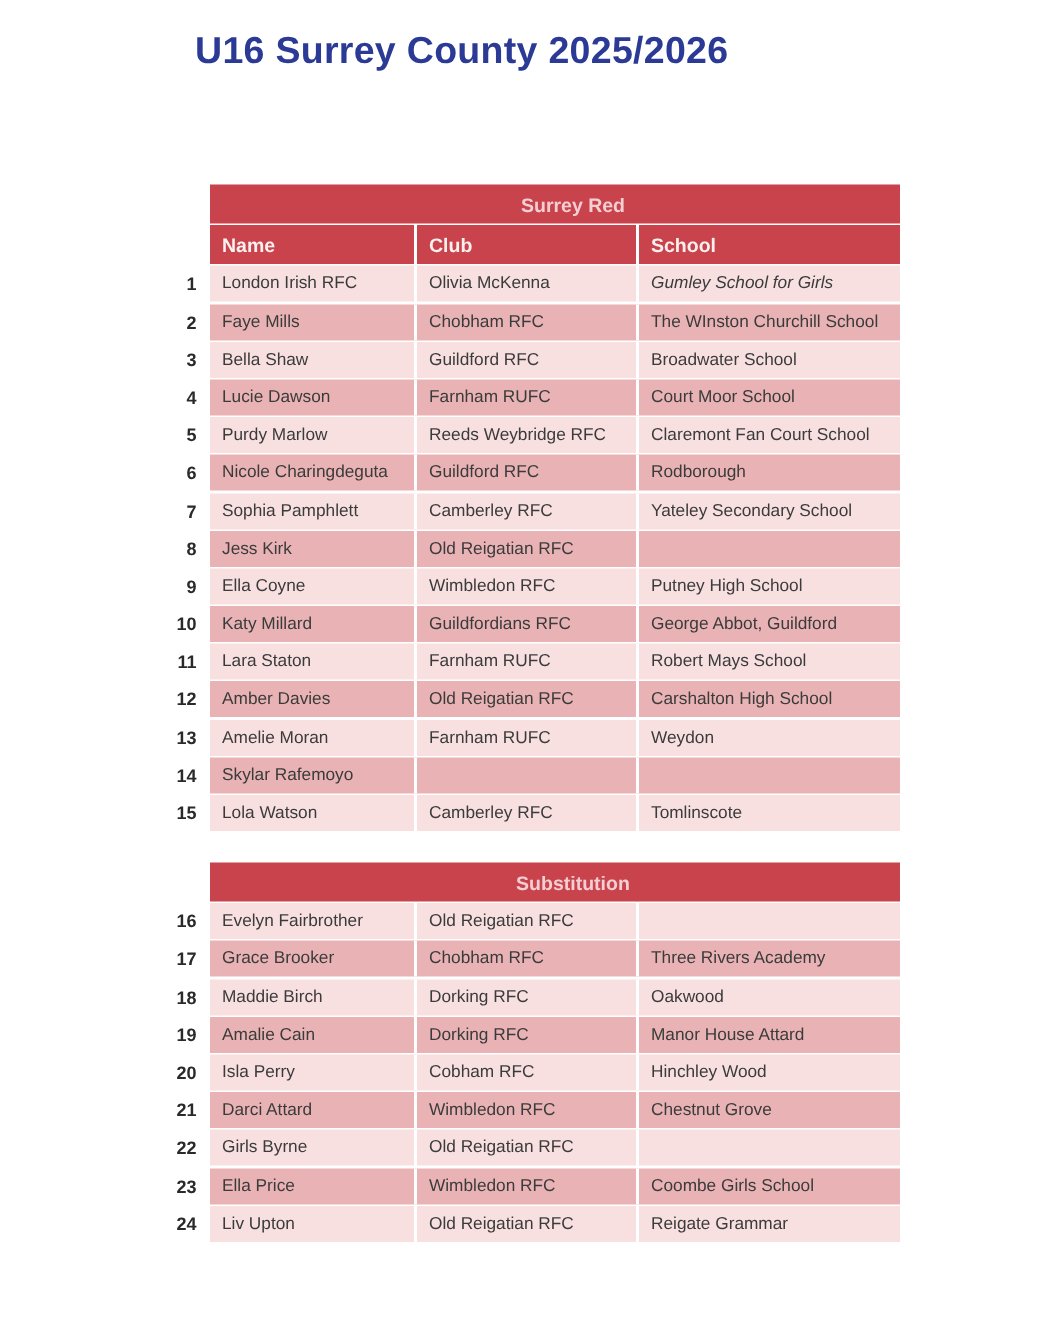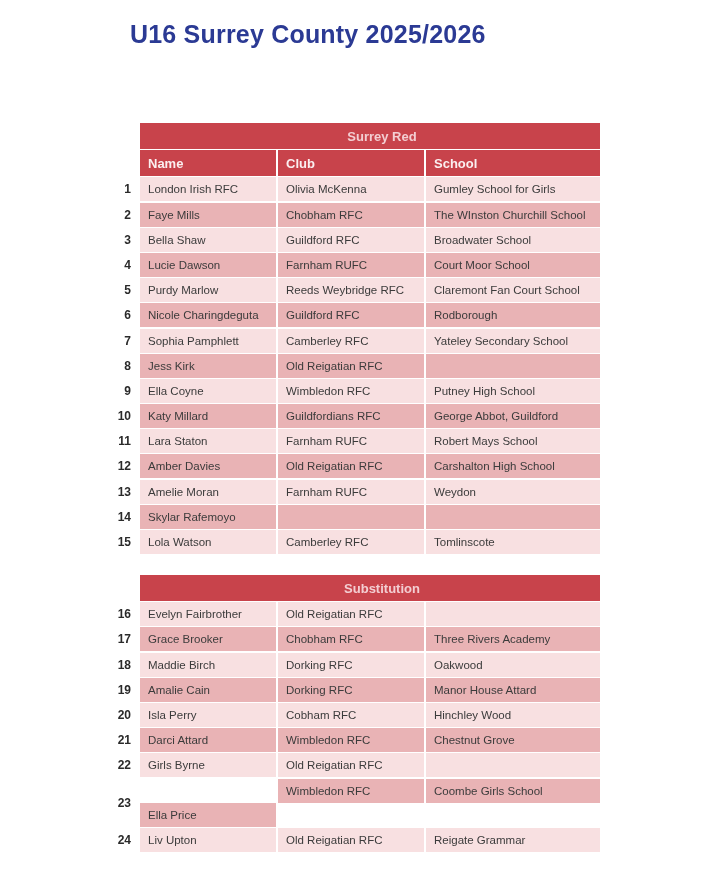--- a/index.html
+++ b/index.html
@@ -90,21 +90,21 @@
   <div id="table-0" class="table-grid" style="top:123px;">
       <div class="numcell"></div>
       <div class="banner">Surrey Red</div>
       <div class="numcell"></div>
       <div class="hcell">Name</div>
       <div class="hcell">Club</div>
       <div class="hcell last">School</div>
       <div class="numcell ">1</div>
       <div class="cell" style="background: rgb(248, 224, 225);">London Irish RFC</div>
       <div class="cell" style="background: rgb(248, 224, 225);">Olivia McKenna</div>
-      <div class="cell last" style="background: rgb(248, 224, 225);">Gumley School for Girls</div>
+      <div class="cell last" style="background: rgb(248, 224, 225); font-style: italic;">Gumley School for Girls</div>
       <div class="numcell ">2</div>
       <div class="cell" style="background: rgb(233, 179, 181);">Faye Mills</div>
       <div class="cell" style="background: rgb(233, 179, 181);">Chobham RFC</div>
       <div class="cell last" style="background: rgb(233, 179, 181);">The WInston Churchill School</div>
       <div class="numcell ">3</div>
       <div class="cell" style="background: rgb(248, 224, 225);">Bella Shaw</div>
       <div class="cell" style="background: rgb(248, 224, 225);">Guildford RFC</div>
       <div class="cell last" style="background: rgb(248, 224, 225);">Broadwater School</div>
       <div class="numcell ">4</div>
       <div class="cell" style="background: rgb(233, 179, 181);">Lucie Dawson</div>
@@ -180,21 +180,21 @@
       <div class="cell last" style="background: rgb(248, 224, 225);">Hinchley Wood</div>
       <div class="numcell ">21</div>
       <div class="cell" style="background: rgb(233, 179, 181);">Darci Attard</div>
       <div class="cell" style="background: rgb(233, 179, 181);">Wimbledon RFC</div>
       <div class="cell last" style="background: rgb(233, 179, 181);">Chestnut Grove</div>
       <div class="numcell ">22</div>
       <div class="cell" style="background: rgb(248, 224, 225);">Girls Byrne</div>
       <div class="cell" style="background: rgb(248, 224, 225);">Old Reigatian RFC</div>
       <div class="cell last" style="background: rgb(248, 224, 225);"></div>
       <div class="numcell ">23</div>
-      <div class="cell" style="background: rgb(233, 179, 181); margin-top: 24px;">Ella Price</div>
+      <div class="cell" style="background: rgb(233, 179, 181);">Ella Price</div>
       <div class="cell" style="background: rgb(233, 179, 181);">Wimbledon RFC</div>
       <div class="cell last" style="background: rgb(233, 179, 181);">Coombe Girls School</div>
       <div class="numcell ">24</div>
       <div class="cell" style="background: rgb(248, 224, 225);">Liv Upton</div>
       <div class="cell" style="background: rgb(248, 224, 225);">Old Reigatian RFC</div>
       <div class="cell last" style="background: rgb(248, 224, 225);">Reigate Grammar</div>
     </div>
 
 </div>
 

